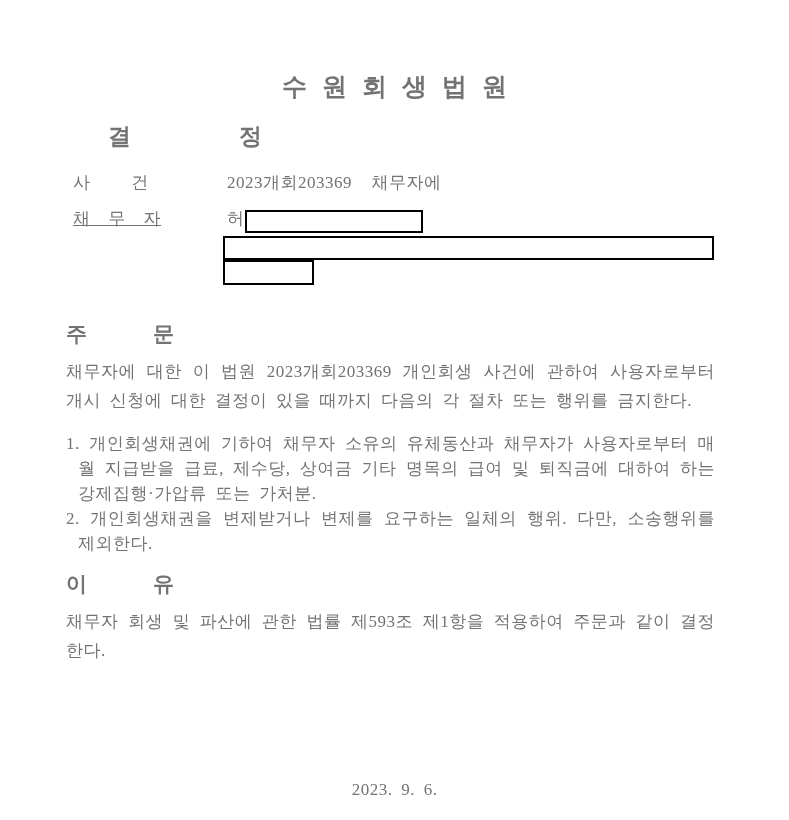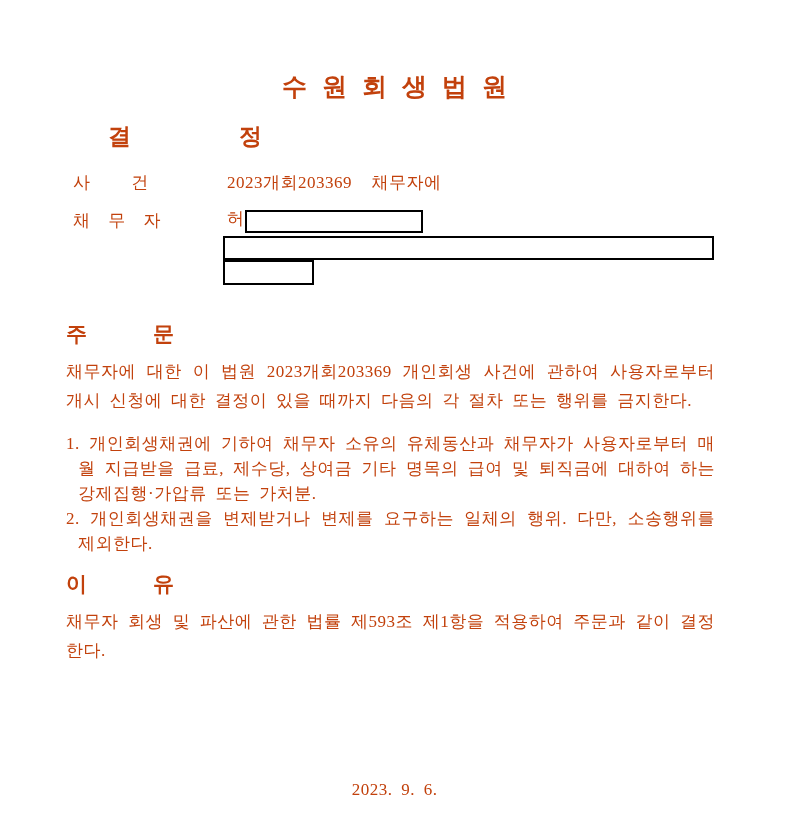--- a/index.html
+++ b/index.html
@@ -1,20 +1,20 @@
 <!DOCTYPE html>
 <html><head>
 <meta charset="utf-8">
 <style>
   html,body { margin:0; padding:0; background:#ffffff; }
   .page {
     position:relative;
     width:789px; height:820px;
     background:#ffffff;
-    color:#c2410c;
+    color:#737373;
     font-family:"Liberation Serif","DejaVu Serif",serif;
     font-size:17px;
     letter-spacing:0.5px;
     word-spacing:4px;
     overflow:hidden;
   }
   h1,h2,h3,p { margin:0; padding:0; }
 
   .court-name {
     padding-top:74px;
@@ -36,25 +36,25 @@
   }
   .section-heading {
     font-family:"Liberation Sans","DejaVu Sans",sans-serif;
     font-weight:bold;
     font-size:21px; line-height:1;
     letter-spacing:66px; text-indent:66px;
     word-spacing:0; white-space:nowrap;
   }
 
   .case-table { margin-top:23px; margin-left:73px; }
-  .case-row { display:flex; align-items:flex-end; line-height:24px; }
+  .case-row { display:flex; align-items:flex-start; line-height:24px; }
   .case-row.debtor { margin-top:12px; }
   .case-label { display:inline-block; width:154px; white-space:pre; flex:0 0 154px; }
   .case-label.lbl-case { word-spacing:36px; }
-  .case-label.lbl-debtor { word-spacing:13px; }
+  .case-label.lbl-debtor { word-spacing:13px;text-decoration:underline; }
   .case-value { white-space:pre; word-spacing:5px; }
   .debtor-value { display:flex; align-items:flex-start; }
 
   .redaction { border:2px solid #000; background:#fff; box-sizing:border-box; }
   .box-1 { width:178px; height:23px; margin-top:3px; }
   .box-2 { width:491px; height:24px; margin-left:150px; margin-top:3px; }
   .box-3 { width:91px;  height:25px; margin-left:150px; }
   .attorney { margin-left:154px; margin-top:2px; line-height:20px; }
 
   .h-order  { margin-top:38px; }

